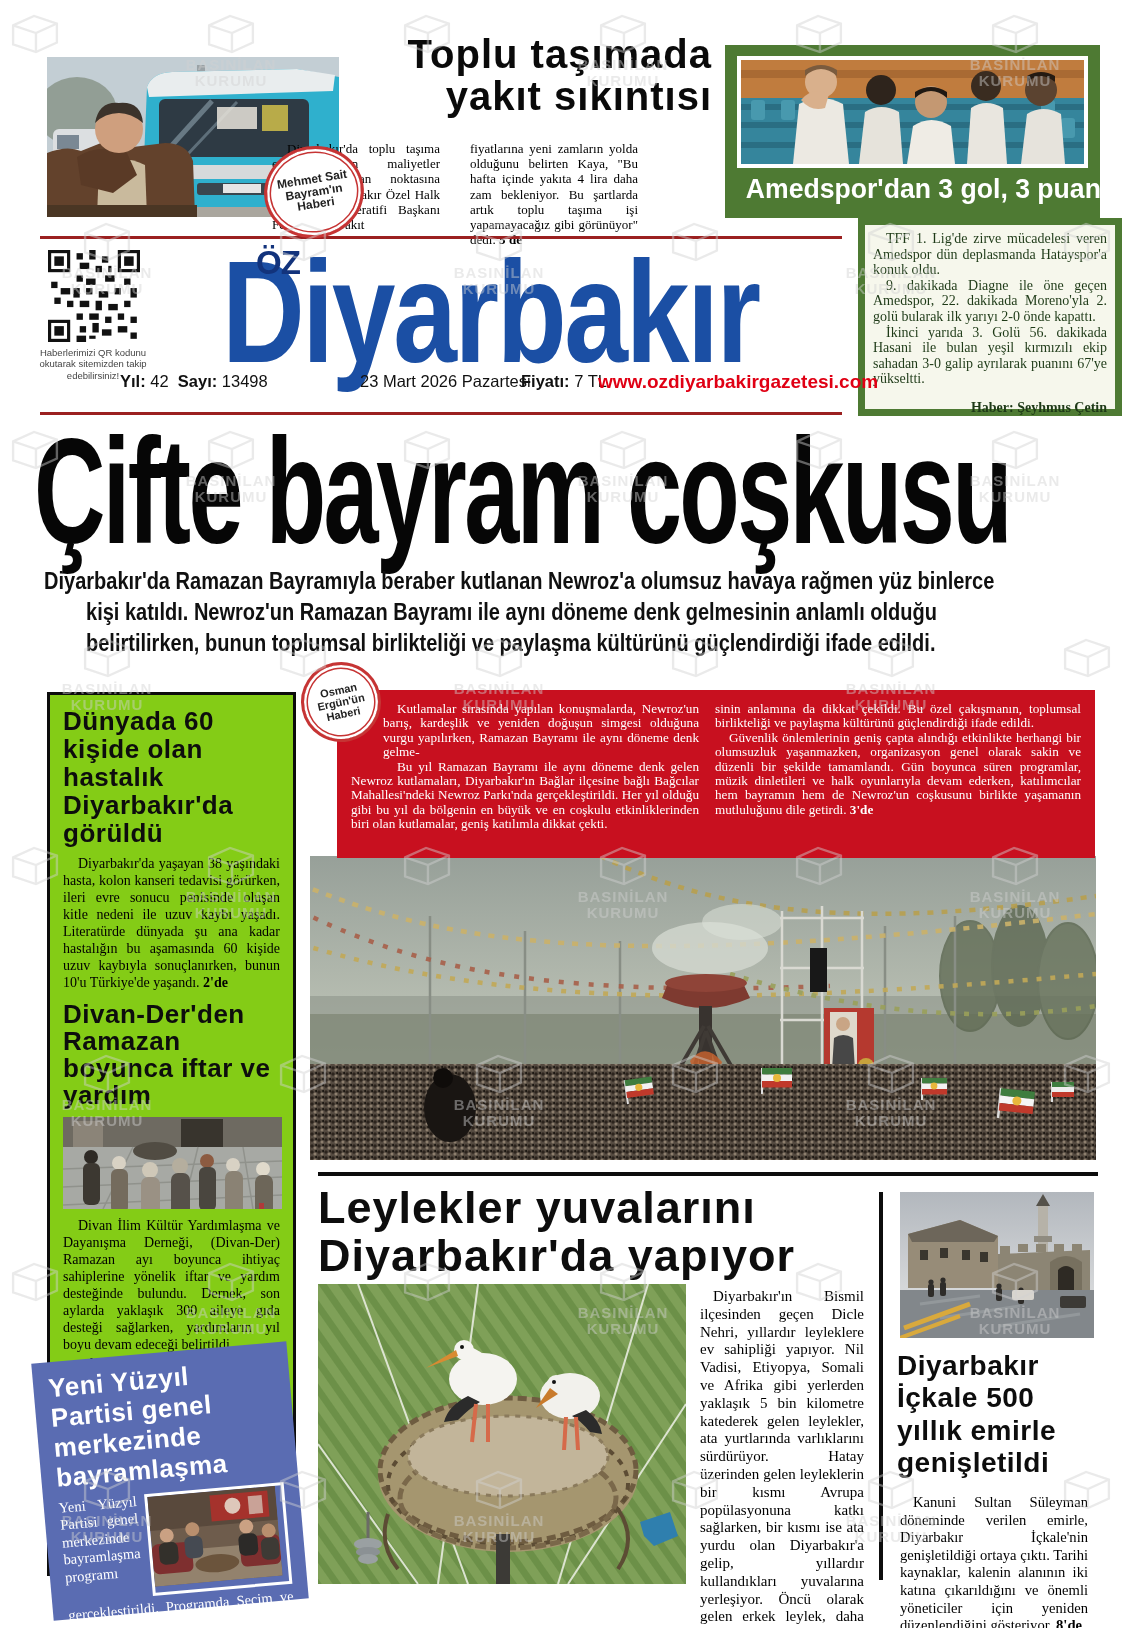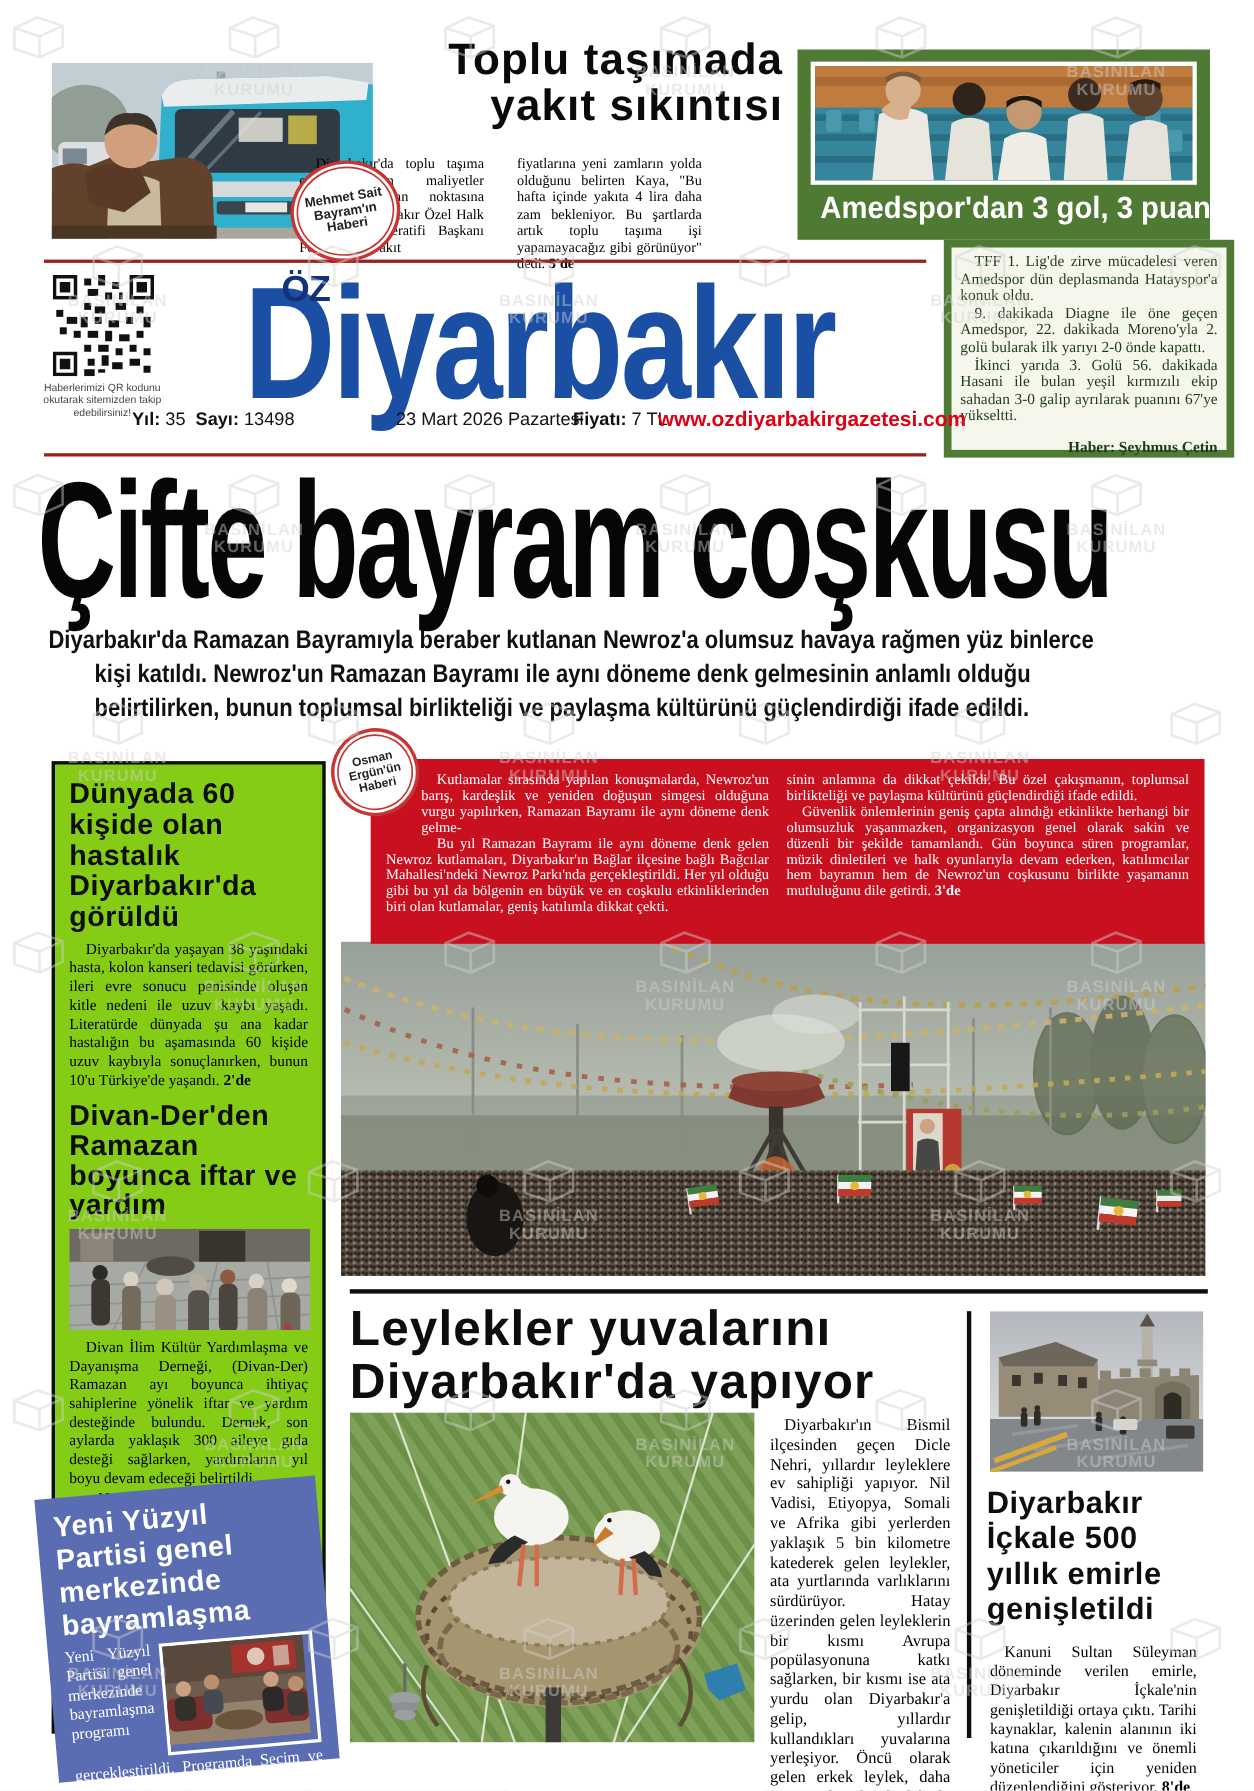--- a/index.html
+++ b/index.html
@@ -237,21 +237,21 @@
           <rect x="13" y="27" width="2" height="1"></rect>
       </g>
     </svg>
   </div>
   <div class="abs" id="qr-caption">Haberlerimizi QR kodunu okutarak sitemizden takip edebilirsiniz!</div>
 
   <div class="abs" id="logo-oz">ÖZ</div>
   <div class="abs" id="logo-main">Diyarbakır</div>
 
   <div class="abs info" style="left:120px;">
-    <b>Yıl:</b> <span>35</span>&nbsp;
+    <b>Yıl:</b> <span>42</span>&nbsp;
     <b>Sayı:</b> <span>13498</span>
   </div>
   <div class="abs info" style="left:360px;">23 Mart 2026 Pazartesi</div>
   <div class="abs info" style="left:521px;">
     <b>Fiyatı:</b> <span>7 TL</span>
   </div>
   <div class="abs" id="mh-url">www.ozdiyarbakirgazetesi.com</div>
 
   <div class="abs" id="lead-headline">Çifte bayram coşkusu</div>
   <div class="abs deck" style="left:44px;top:568px;">Diyarbakır'da Ramazan Bayramıyla beraber kutlanan Newroz'a olumsuz havaya rağmen yüz binlerce</div>

